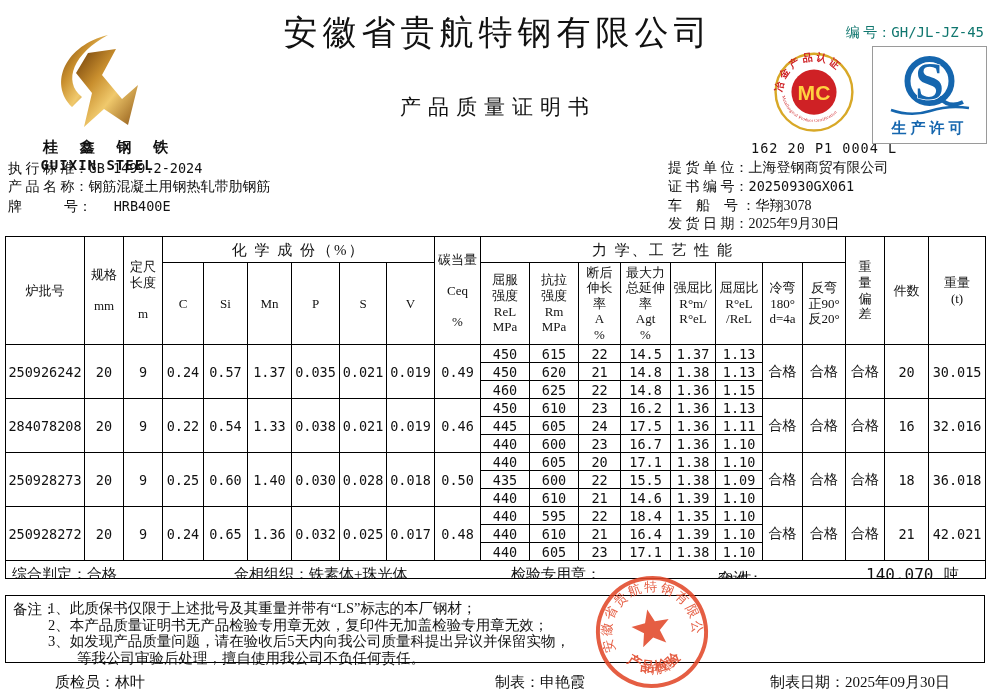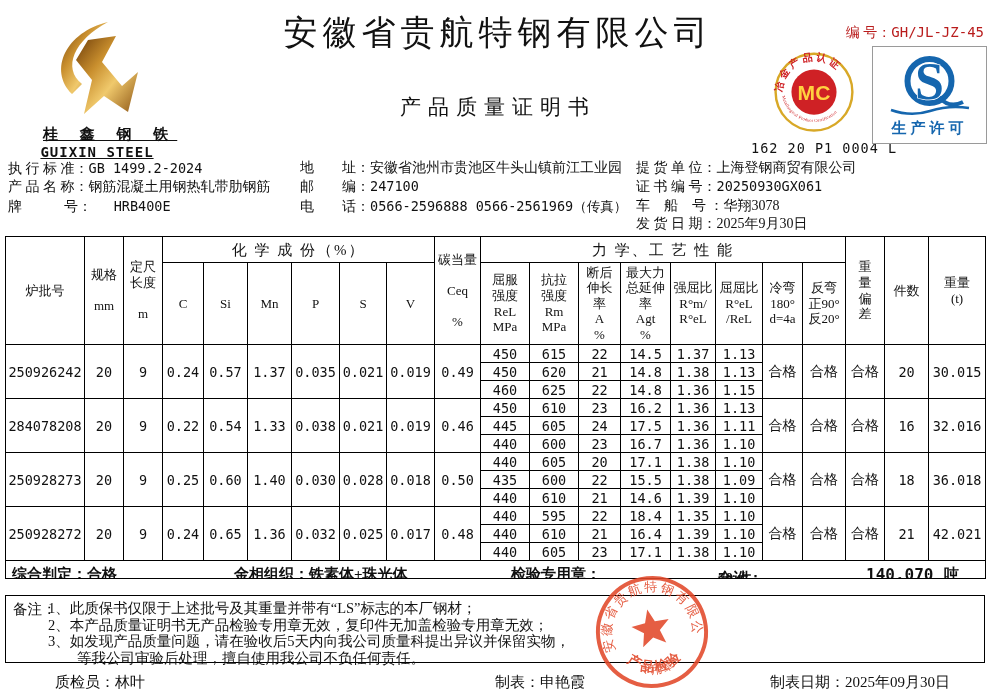--- a/index.html
+++ b/index.html
@@ -1,55 +1,55 @@
 <!DOCTYPE html>
 <html><head>
 <meta charset="utf-8">
 <style>
   html,body{margin:0;padding:0;background:#e8e8e8;}
   .page{position:relative;width:996px;height:694px;background:#ffffff;color:#111;
         font-family:"Liberation Serif","DejaVu Serif",serif;overflow:hidden;}
 
   
-  .logo-wrap{position:absolute;left:34px;top:20px;width:126px;text-align:center;text-decoration:underline;}
+  .logo-wrap{position:absolute;left:34px;top:33px;width:126px;text-align:center;}
   .logo-cn{font-size:15px;font-weight:bold;letter-spacing:9px;margin-top:1px;white-space:nowrap;margin-left:9px;}
   .logo-en{font-size:14px;font-weight:bold;font-family:"DejaVu Sans Mono",monospace;letter-spacing:1px;}
   .company-title{position:absolute;left:0;right:0;top:10px;text-align:center;
                  font-size:34px;letter-spacing:5px;white-space:nowrap;}
   .doc-title{position:absolute;left:0;right:0;top:93px;text-align:center;
              font-size:21px;letter-spacing:7px;}
-  .serial{position:absolute;right:12px;top:24px;font-size:14px;color:#b91c1c;
+  .serial{position:absolute;right:12px;top:24px;font-size:14px;color:#0f766e;
           font-family:"DejaVu Sans Mono",monospace;white-space:nowrap;}
   .serial .lbl{font-family:"Liberation Serif",serif;}
   .mc-badge{position:absolute;left:766px;top:46px;}
   .mc-code{position:absolute;left:751px;top:140px;font-size:13.5px;
            font-family:"DejaVu Sans Mono",monospace;letter-spacing:1px;}
   .qs-badge{position:absolute;left:872px;top:46px;width:113px;height:96px;
             border:1px solid #9a9a9a;background:#fff;}
 
   
   .info-col{position:absolute;top:159px;font-size:14px;line-height:18.4px;white-space:nowrap;}
-  .info-c1{left:8px;}  .info-c2{left:300px;}  .info-c3{left:636px;}
+  .info-c1{left:8px;}  .info-c2{left:300px;}  .info-c3{left:668px;}
   .info-col .val{font-family:"DejaVu Sans Mono",monospace;font-size:13.5px;}
 
   
   .main-table{position:absolute;left:5px;top:236px;width:980px;
               border-collapse:collapse;table-layout:fixed;}
   .main-table th,.main-table td{border:1px solid #000;padding:0;text-align:center;
               vertical-align:middle;overflow:hidden;}
   .main-table th{font-weight:normal;font-size:13px;line-height:1.2;}
   .main-table th.grp{font-size:15px;letter-spacing:2px;}
   .main-table .ml{white-space:pre-line;}
   tr.h1{height:26px;} tr.h2{height:82px;}
   .main-table tbody tr{height:18px;}
   .main-table td{font-size:13.5px;font-family:"DejaVu Sans Mono",monospace;}
   .main-table td.cn{font-family:"Liberation Serif",serif;font-size:14px;}
   tr.sum-row{height:27px;}
   td.sum-cell{position:relative;text-align:right;font-family:"Liberation Serif",serif;
-              font-size:15px;font-weight:bold;}
+              font-size:15px;}
   .sum-cell span{position:absolute;top:4px;white-space:nowrap;}
   .s-judge{left:6px;} .s-struct{left:228px;} .s-stamp{left:505px;}
   .s-total{left:712px;} .s-weight{left:860px;font-family:"DejaVu Sans Mono",monospace;font-size:16px;}
   .s-unit{left:938px;}
 
   
   .notes{position:absolute;left:5px;top:595px;width:978px;height:66px;
          border:1px solid #000;font-size:14.5px;}
   .notes-label{position:absolute;left:7px;top:4px;}
   .notes-lines{position:absolute;left:42px;top:4px;line-height:16.5px;white-space:pre;}
@@ -113,25 +113,20 @@
       <text x="56.5" y="52" text-anchor="middle" font-size="52" font-weight="bold" font-family="Liberation Serif, serif" fill="#1566ae" stroke="#ffffff" stroke-width="1.5" paint-order="stroke">S</text>
       <path d="M 18,63 Q 38,70 57,64 T 96,61" fill="none" stroke="#1566ae" stroke-width="2.5"></path>
       <text x="56.5" y="86" text-anchor="middle" font-size="15" font-weight="bold" fill="#1566ae" letter-spacing="4">生产许可</text>
     </svg>
   </div>
 
   <div class="info-col info-c1">
     <div><span>执 行 标 准：</span><span class="val">GB 1499.2-2024</span></div>
     <div><span>产 品 名 称：</span><span>钢筋混凝土用钢热轧带肋钢筋</span></div>
     <div><span>牌　　　号：</span><span class="val">　 HRB400E</span></div>
-  </div>
-  <div class="info-col info-c2">
-    <div><span>地　　址：</span><span>安徽省池州市贵池区牛头山镇前江工业园</span></div>
-    <div><span>邮　　编：</span><span class="val">247100</span></div>
-    <div><span>电　　话：</span><span class="val">0566-2596888  0566-2561969（传真）</span></div>
   </div>
   <div class="info-col info-c3">
     <div><span>提 货 单 位：</span><span>上海登钢商贸有限公司</span></div>
     <div><span>证 书 编 号：</span><span class="val">20250930GX061</span></div>
     <div><span>车　船　号 ：</span><span>华翔3078</span></div>
     <div><span>发 货 日 期：</span><span>2025年9月30日</span></div>
   </div>
 
   <table class="main-table">
     <colgroup>

